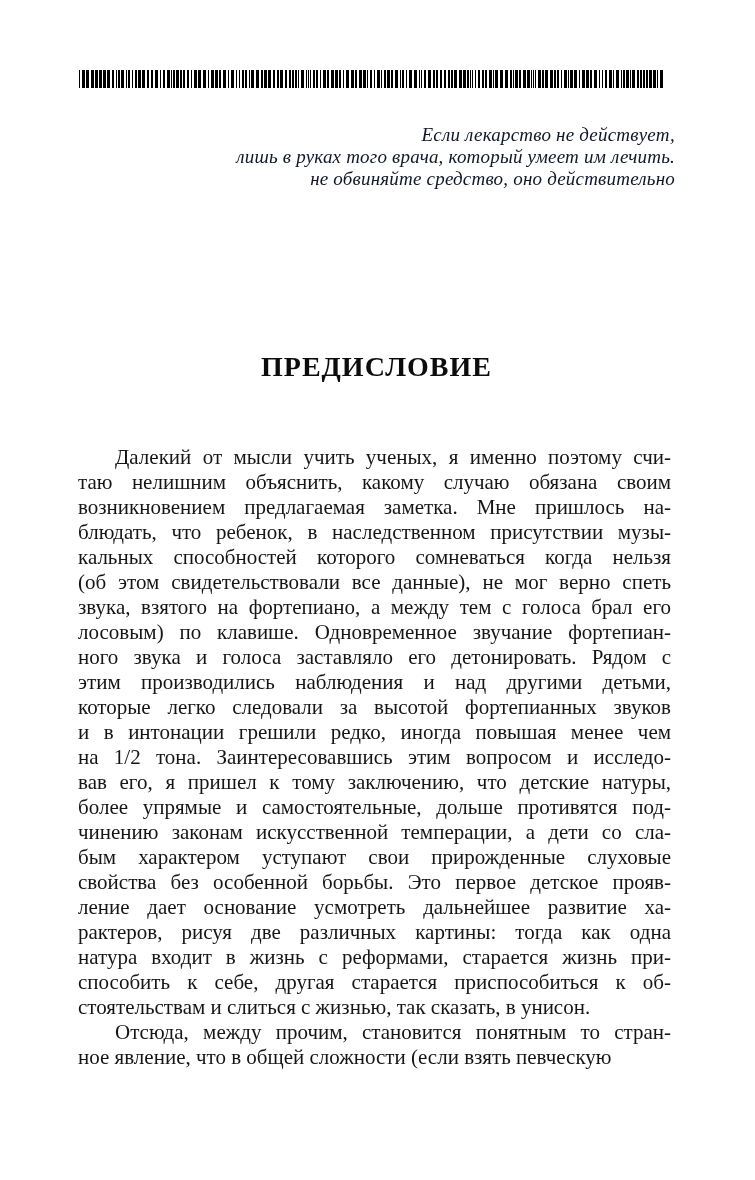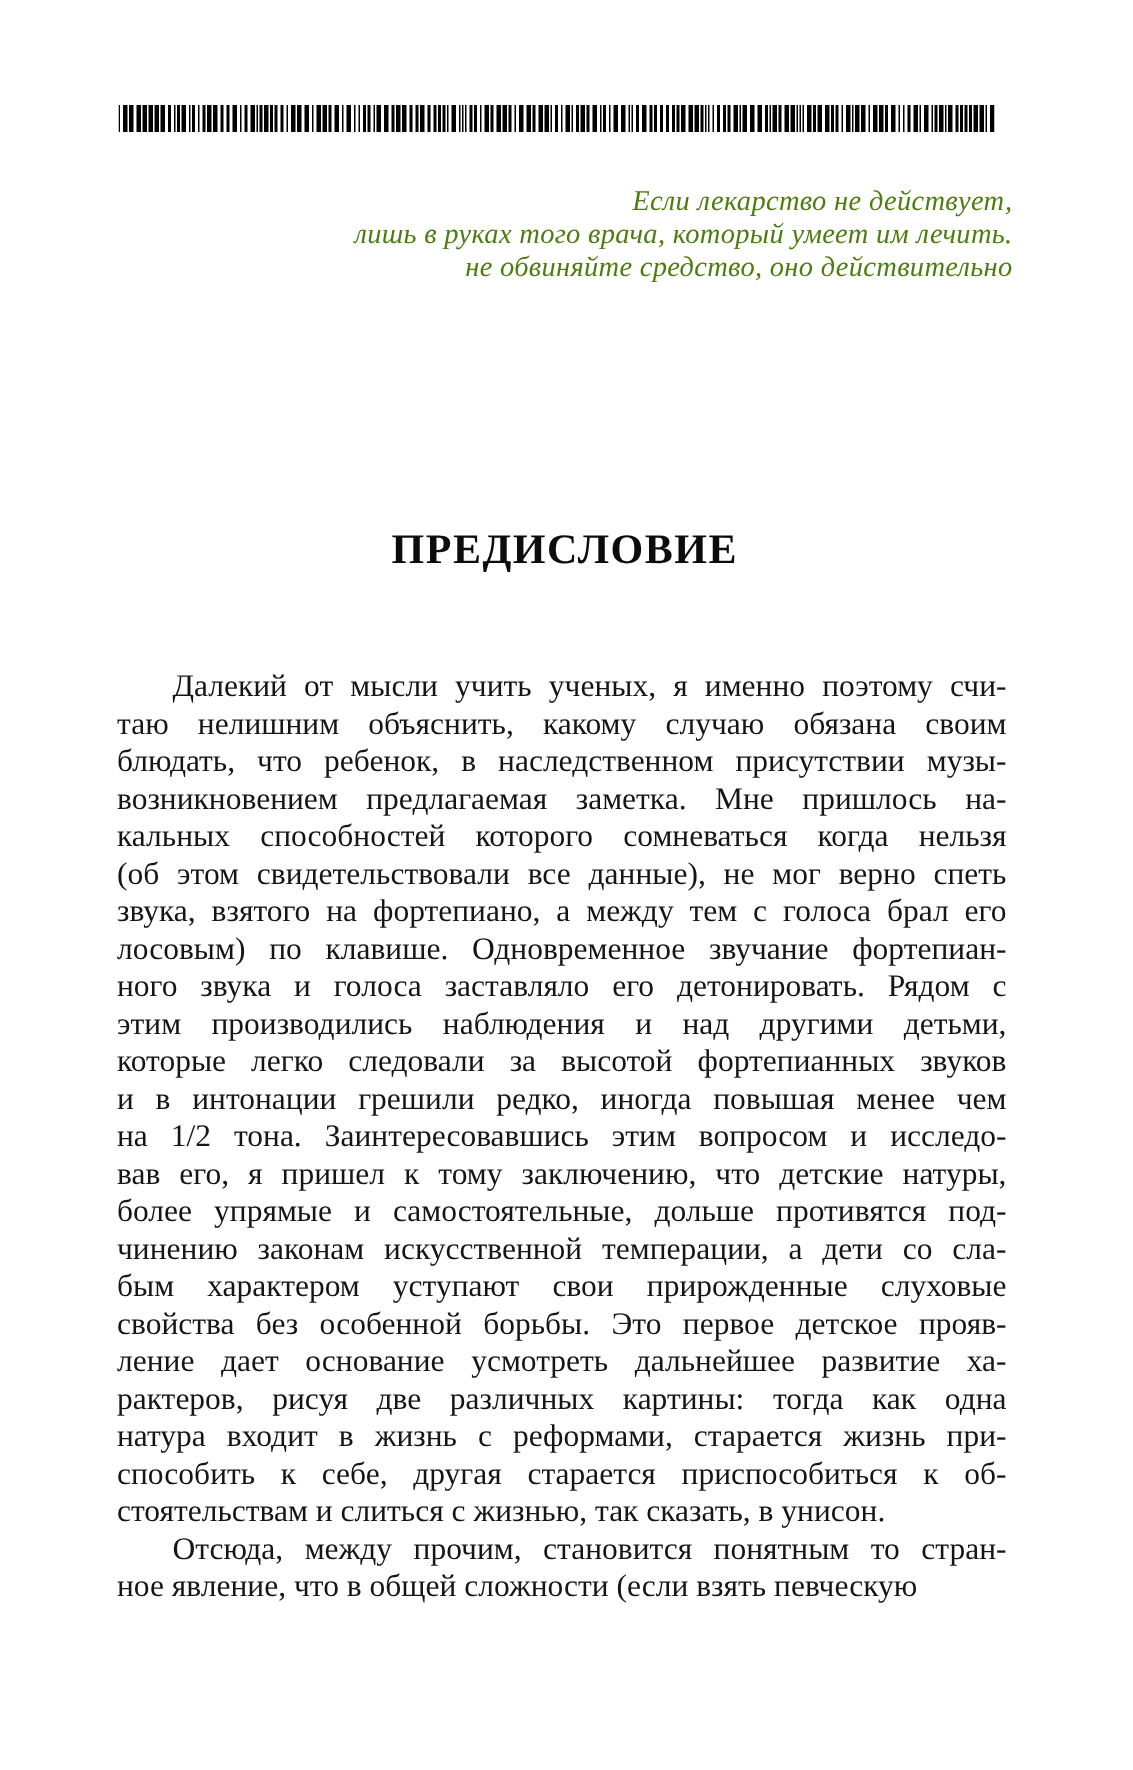--- a/index.html
+++ b/index.html
@@ -33,21 +33,21 @@
   .epigraph {
     position: absolute;
     left: 78px;
     top: 124px;
     width: 597px;
     text-align: right;
     font-style: italic;
     font-size: 19px;
     line-height: 22px;
     letter-spacing: 0.2px;
-    color: #4d7c0f;
+    color: #0f172a;
   }
   .heading {
     position: absolute;
     left: 78px;
     top: 350px;
     width: 597px;
     margin: 0;
     text-align: center;
     font-size: 28px;
     line-height: 33px;
@@ -246,22 +246,22 @@
     </div>
   <div class="epigraph" id="epigraph">
       <div>Если лекарство не действует,</div>
       <div>лишь в руках того врача, который умеет им лечить.</div>
       <div>не обвиняйте средство, оно действительно</div>
     </div>
   <h1 class="heading">ПРЕДИСЛОВИЕ</h1>
   <div class="body-text" id="bodytext">
       <div class="line indent">Далекий от мысли учить ученых, я именно поэтому счи-</div>
       <div class="line">таю нелишним объяснить, какому случаю обязана своим</div>
+      <div class="line">возникновением предлагаемая заметка. Мне пришлось на-</div>
       <div class="line">блюдать, что ребенок, в наследственном присутствии музы-</div>
-      <div class="line">возникновением предлагаемая заметка. Мне пришлось на-</div>
       <div class="line">кальных способностей которого сомневаться когда нельзя</div>
       <div class="line">(об этом свидетельствовали все данные), не мог верно спеть</div>
       <div class="line">звука, взятого на фортепиано, а между тем с голоса брал его</div>
       <div class="line">лосовым) по клавише. Одновременное звучание фортепиан-</div>
       <div class="line">ного звука и голоса заставляло его детонировать. Рядом с</div>
       <div class="line">этим производились наблюдения и над другими детьми,</div>
       <div class="line">которые легко следовали за высотой фортепианных звуков</div>
       <div class="line">и в интонации грешили редко, иногда повышая менее чем</div>
       <div class="line">на 1/2 тона. Заинтересовавшись этим вопросом и исследо-</div>
       <div class="line">вав его, я пришел к тому заключению, что детские натуры,</div>

